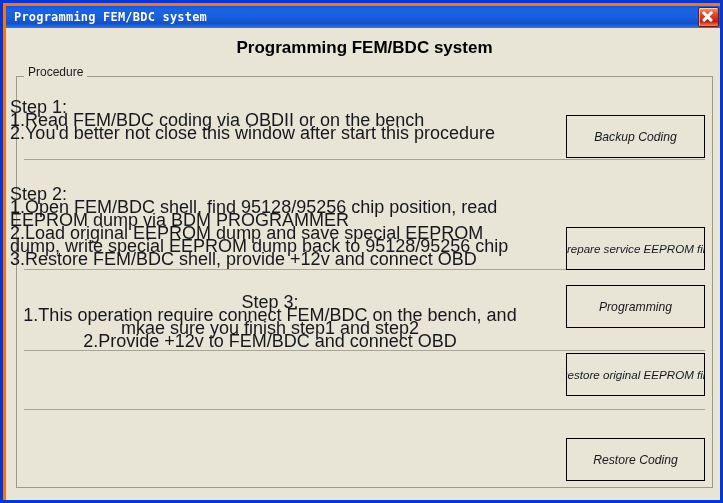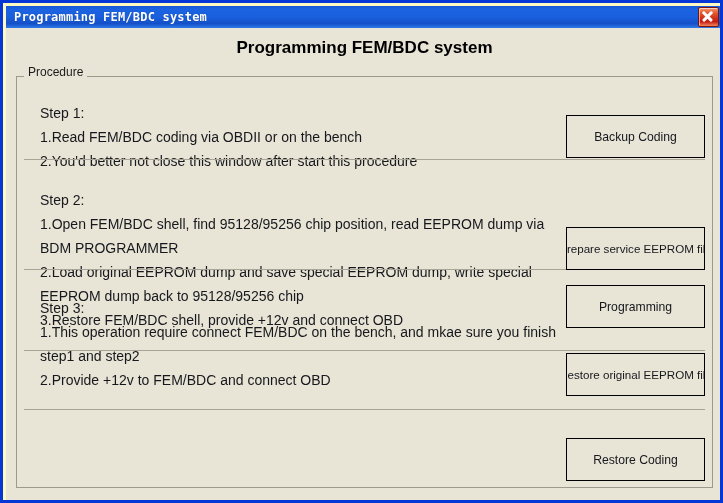--- a/index.html
+++ b/index.html
@@ -8,21 +8,21 @@
     background: #ffffff;
   }
   body {
     font-family: "Liberation Sans", sans-serif;
   }
   #app-window {
     position: relative;
     width: 723px;
     height: 503px;
     box-sizing: border-box;
-    background: #fef9c3;
+    background: #f97316;
     border: 3px solid #0437d6;
     overflow: hidden;
   }
   
   #titlebar {
     position: absolute;
     left: 3px;
     top: 3px;
     width: 717px;
     height: 22px;
@@ -103,24 +103,24 @@
     left: 18px;
     top: 37px;
     background: #e8e4d6;
     padding: 0 4px;
     font-size: 12px;
     color: #1b1b1b;
   }
   
   .step-block {
     position: absolute;
-    left: 34px;
-    font-size: 14px;
+    left: 4px;
+    font-size: 18px;
     color: #16181d;
-    line-height: 24px;
+    line-height: 13px;
     white-space: pre-line;
     width: 520px;
   }
   .sep {
     position: absolute;
     left: 18px;
     width: 681px;
     height: 1px;
     background: #a8a496;
   }
@@ -164,20 +164,21 @@
     box-sizing: border-box;
     display: flex;
     align-items: center;
     justify-content: center;
     font-size: 12.2px;
     color: #16181d;
     cursor: pointer;
     font-family: "Liberation Sans", sans-serif;
     white-space: nowrap;
     overflow: hidden;
+    font-style: italic;
   }
   .action-button.squeeze { font-size: 11.6px; }
 </style>
 </head>
 <body>
 
 <div id="app-window">
 
   <div id="titlebar">
     <div id="titlebar-text">Programming FEM/BDC system</div>
@@ -199,21 +200,21 @@
 1.Read FEM/BDC coding via OBDII or on the bench
 2.You'd better not close this window after start this procedure</div>
     <div class="sep" style="top:131px;"></div>
 
     <div class="step-block" style="top:160px;">Step 2:
 1.Open FEM/BDC shell, find 95128/95256 chip position, read EEPROM dump via BDM PROGRAMMER
 2.Load original EEPROM dump and save special EEPROM dump, write special EEPROM dump back to 95128/95256 chip
 3.Restore FEM/BDC shell, provide +12v and connect OBD</div>
     <div class="sep" style="top:241px;"></div>
 
-    <div class="step-block" style="top:268px;">Step 3:
+    <div class="step-block" style="top:268px;text-align:center;">Step 3:
 1.This operation require connect FEM/BDC on the bench, and mkae sure you finish step1 and step2
 2.Provide +12v to FEM/BDC and connect OBD</div>
     <div class="sep" style="top:322px;"></div>
 
     <div class="sep" style="top:381px;"></div>
 
 
     <div id="process-wizard-row">
       <span class="checkbox">
         <svg class="tick" viewBox="0 0 11 11">

